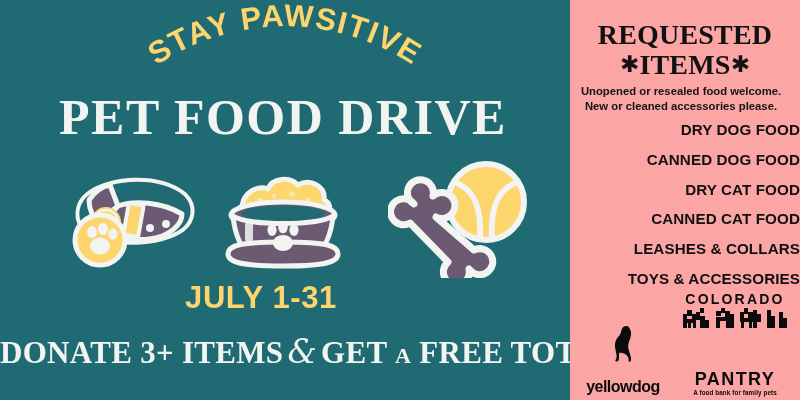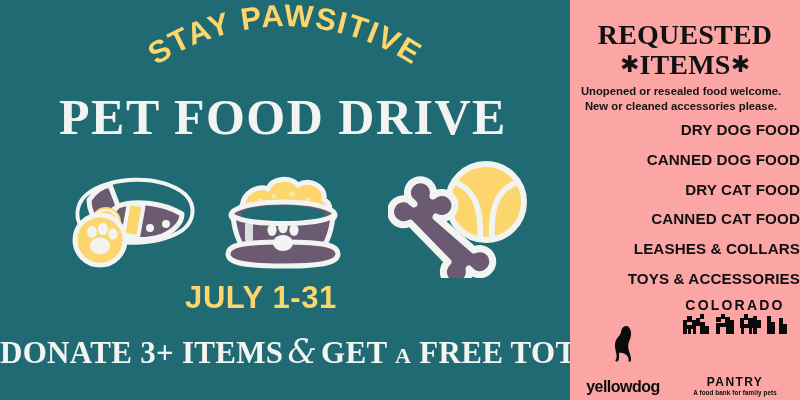--- a/index.html
+++ b/index.html
@@ -152,21 +152,21 @@
     font-size:14px;
     letter-spacing:2.2px;
     color:#0B0B0B;
     line-height:1;
   }
   .logo-cpp .cpp-mark{display:block;margin:2px auto 1px;}
   .logo-cpp .cpp-pantry{
     display:block;
     font-family:"Liberation Sans",sans-serif;
     font-weight:bold;
-    font-size:12px;
+    font-size:18px;
     letter-spacing:1.4px;
     color:#0B0B0B;
     line-height:1;
     margin-top:40px;
   }
   .logo-cpp .cpp-tag{
     display:block;
     font-family:"Liberation Sans",sans-serif;
     font-weight:bold;
     font-size:6.3px;

